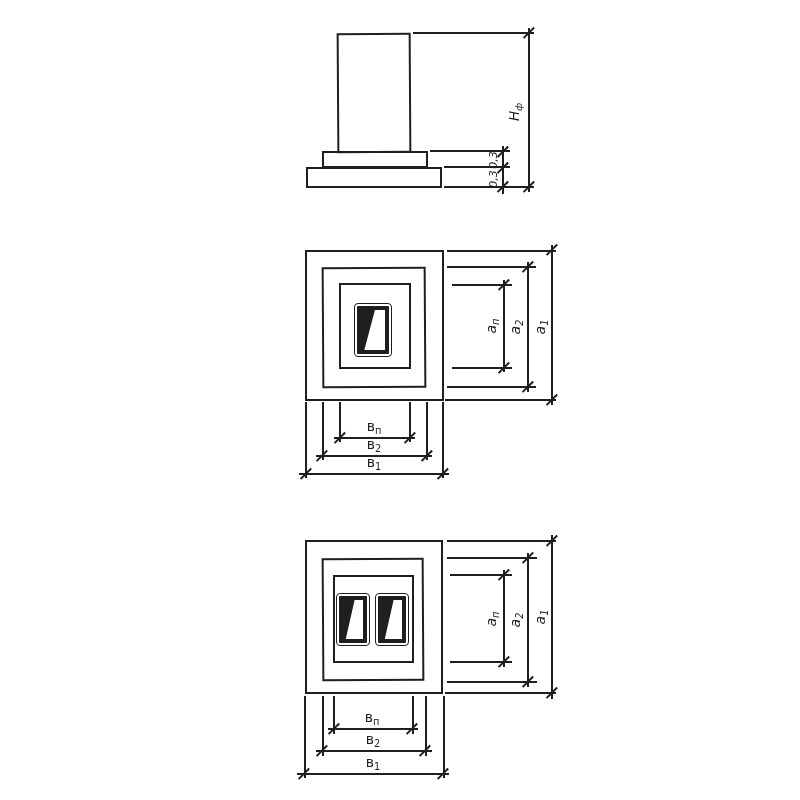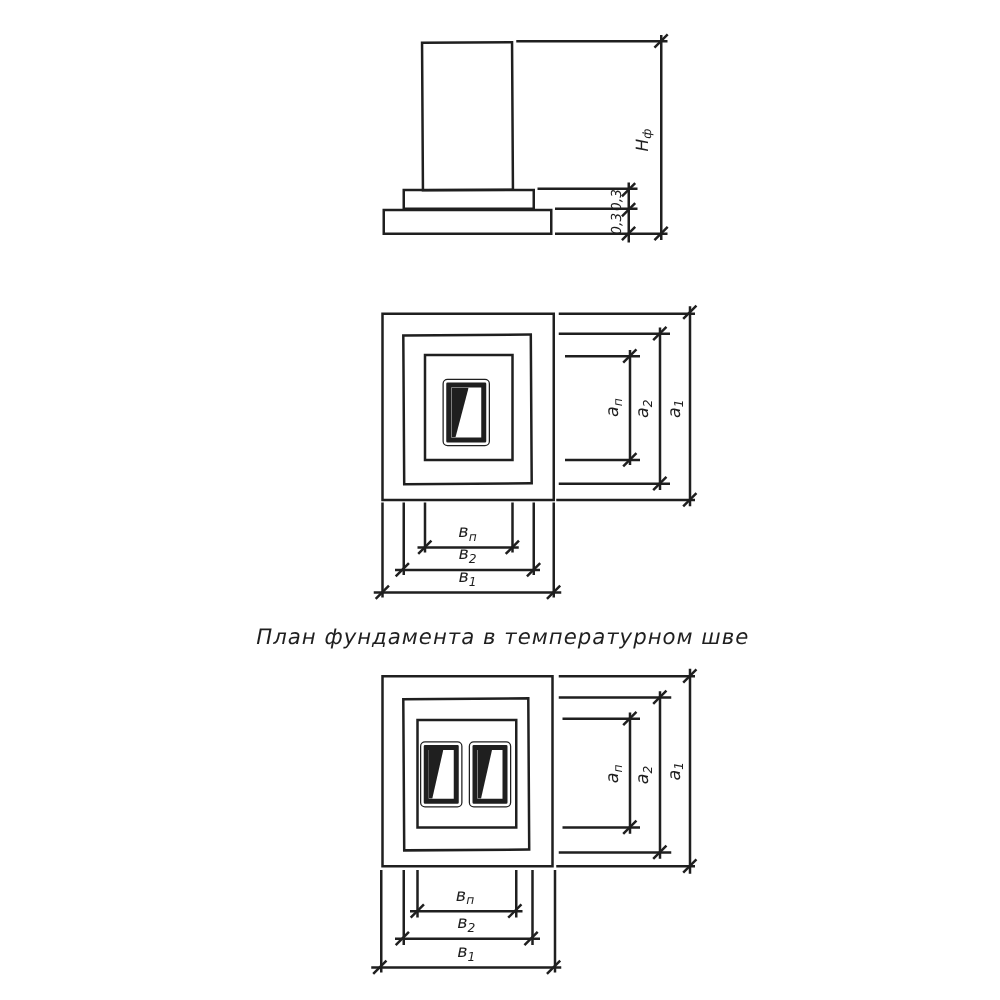--- a/index.html
+++ b/index.html
@@ -9,21 +9,21 @@
          font-family:"DejaVu Sans",sans-serif;color:var(--ink);overflow:hidden;}
   .rect{position:absolute;border:2.4px solid var(--ink);background:transparent;}
   .ln{position:absolute;background:var(--ink);}
   .h{height:1.8px;}
   .v{width:1.8px;}
   .tk{position:absolute;width:15px;height:2.4px;background:var(--ink);
       transform:translate(-50%,-50%) rotate(-45deg);}
   .vlab{position:absolute;transform:translate(-50%,-50%) rotate(-90deg);
         font-style:italic;font-size:14px;line-height:1;white-space:nowrap;}
   .hlab{position:absolute;transform:translate(-50%,-104%);
-        font-style:italic;font-size:14px;line-height:1;white-space:nowrap;}
+        font-size:14px;line-height:1;white-space:nowrap;}
   .sm{font-size:11px;}
   .md{font-size:13.5px;}
   .sub{font-size:0.7em;vertical-align:-0.3em;letter-spacing:0;}
   .title{position:absolute;font-style:italic;font-size:17px;letter-spacing:0.8px;
          text-align:center;white-space:nowrap;}
   .socket{position:absolute;border:4px solid var(--ink);background:#fff;
           outline:1.6px solid var(--ink);outline-offset:2px;border-radius:1px;}
   .wedge{position:absolute;inset:0;background:var(--ink);
          clip-path:polygon(0% 0%, 58% 0%, 14% 100%, 0% 100%);}
   .w1{transform:rotate(-0.35deg);}
@@ -103,21 +103,20 @@
     <i class="tk" style="left:322px;top:456px;"></i>
     <i class="tk" style="left:427px;top:456px;"></i>
     <div class="hlab" style="left:374px;top:454px;"><span>в</span><span class="sub">2</span></div>
 
     <div class="ln h" style="left:299px;top:473px;width:150px;"></div>
     <i class="tk" style="left:306px;top:474px;"></i>
     <i class="tk" style="left:443px;top:474px;"></i>
     <div class="hlab" style="left:374px;top:472px;"><span>в</span><span class="sub">1</span></div>
   </div>
 
-  <div class="title" style="left:205px;top:500px;width:380px;">План фундамента в температурном шве</div>
 
   <div>
     <div class="rect" style="left:305px;top:540px;width:138px;height:154px;"></div>
     <div class="rect w1" style="left:322px;top:558px;width:102px;height:123px;"></div>
     <div class="rect" style="left:333px;top:575px;width:81px;height:88px;"></div>
     <div class="socket" style="left:339px;top:596px;width:28px;height:47px;">
       <div class="wedge"></div>
     </div>
     <div class="socket" style="left:378px;top:596px;width:28px;height:47px;">
       <div class="wedge"></div>

